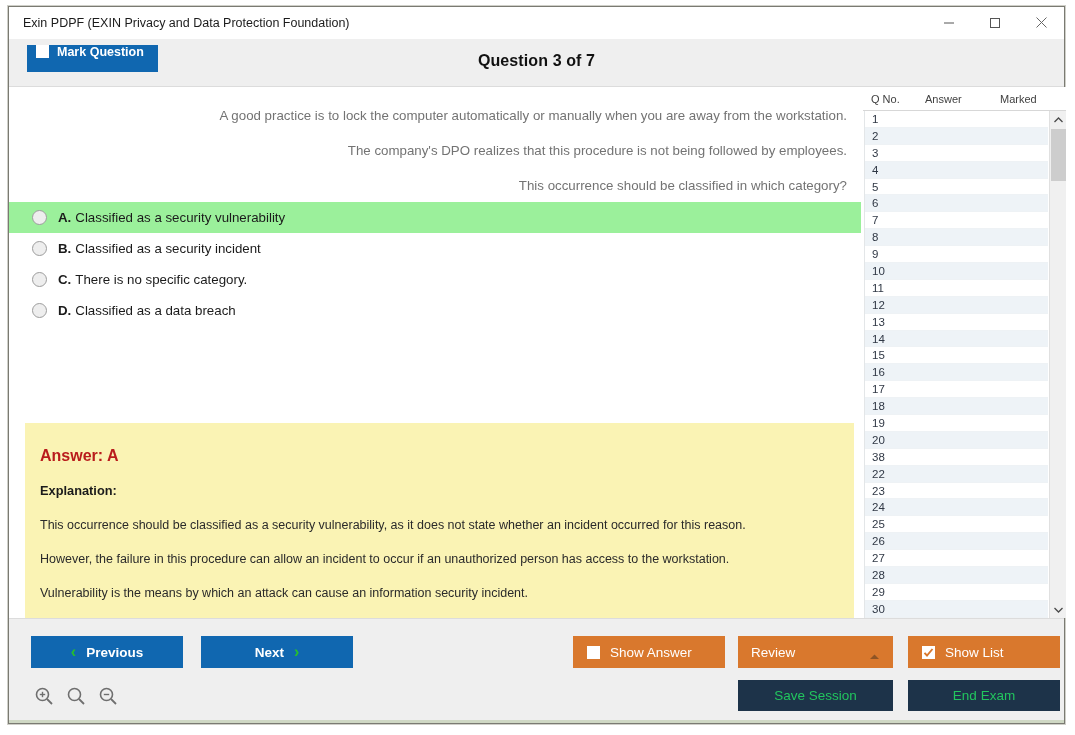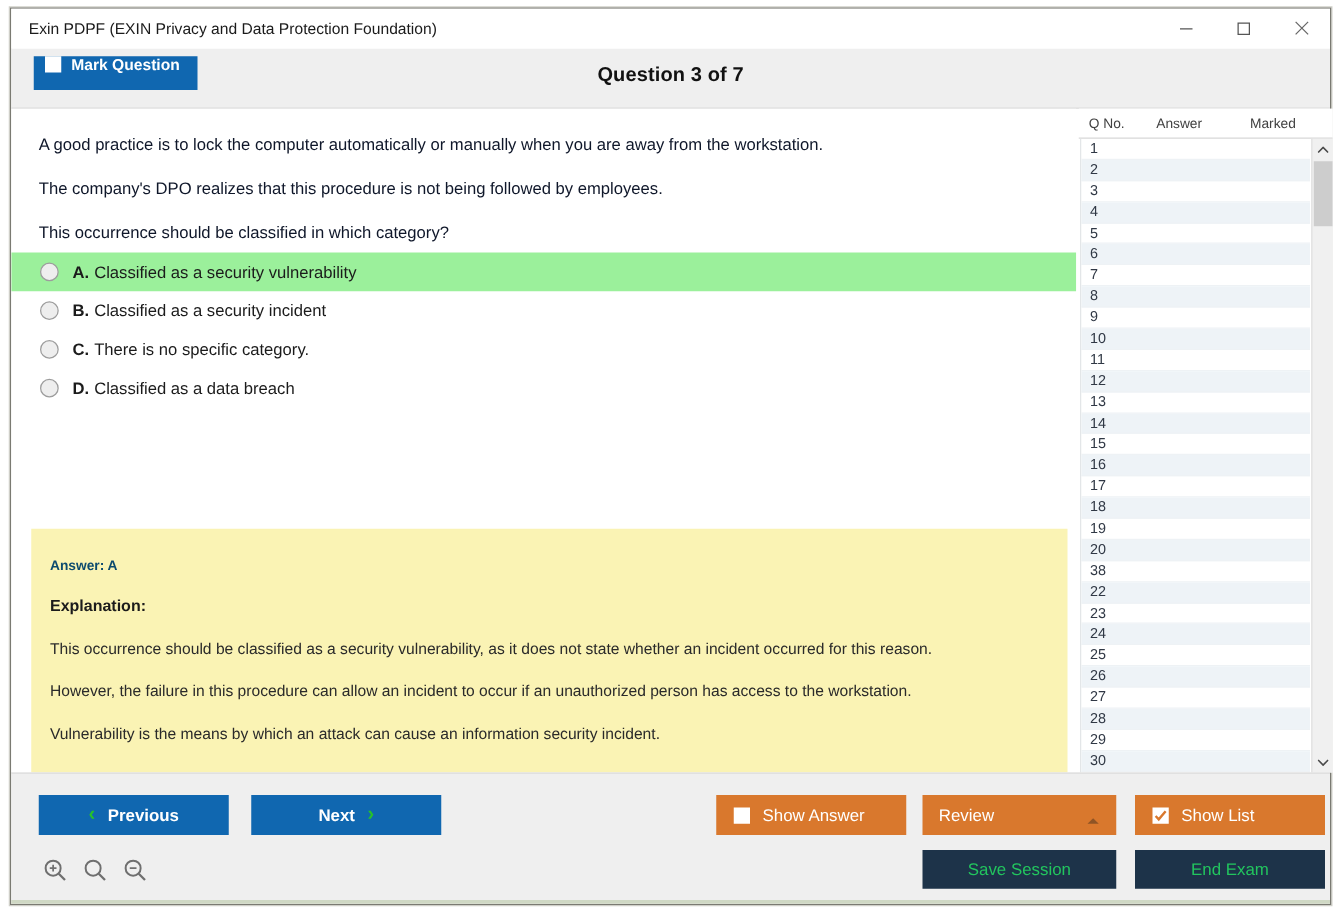--- a/index.html
+++ b/index.html
@@ -108,24 +108,25 @@
     position: absolute;
     left: 0;
     top: 80px;
     width: 852px;
     bottom: 105px;
     background: #ffffff;
     overflow: hidden;
   }
   .q-line {
     font-size: 13.3px;
-    color: #0f172a;
+    color: #737373;
     line-height: 18px;
     margin: 0;
     padding: 0 14px 0 22px;
+    text-align: right;
   }
   #q-line-0 { margin-top: 20px; }
   #q-line-1 { margin-top: 17px; }
   #q-line-2 { margin-top: 17px; }
 
   #options-list {
     position: absolute;
     left: 0;
     top: 115px;
     width: 852px;
@@ -160,23 +161,23 @@
     position: absolute;
     left: 16px;
     top: 336px;
     width: 829px;
     height: 209px;
     background: #faf3b4;
     box-sizing: border-box;
     padding: 24px 22px 10px 15px;
   }
   #answer-box .ans-head {
-    font-size: 11px;
+    font-size: 16px;
     font-weight: bold;
-    color: #0c4a6e;
+    color: #b91c1c;
     margin: 0 0 18px 0;
   }
   #answer-box .ans-sub {
     font-size: 12.8px;
     font-weight: bold;
     color: #1b1b1b;
     margin: 0 0 19px 0;
   }
   #answer-box .ans-para {
     font-size: 12.5px;

